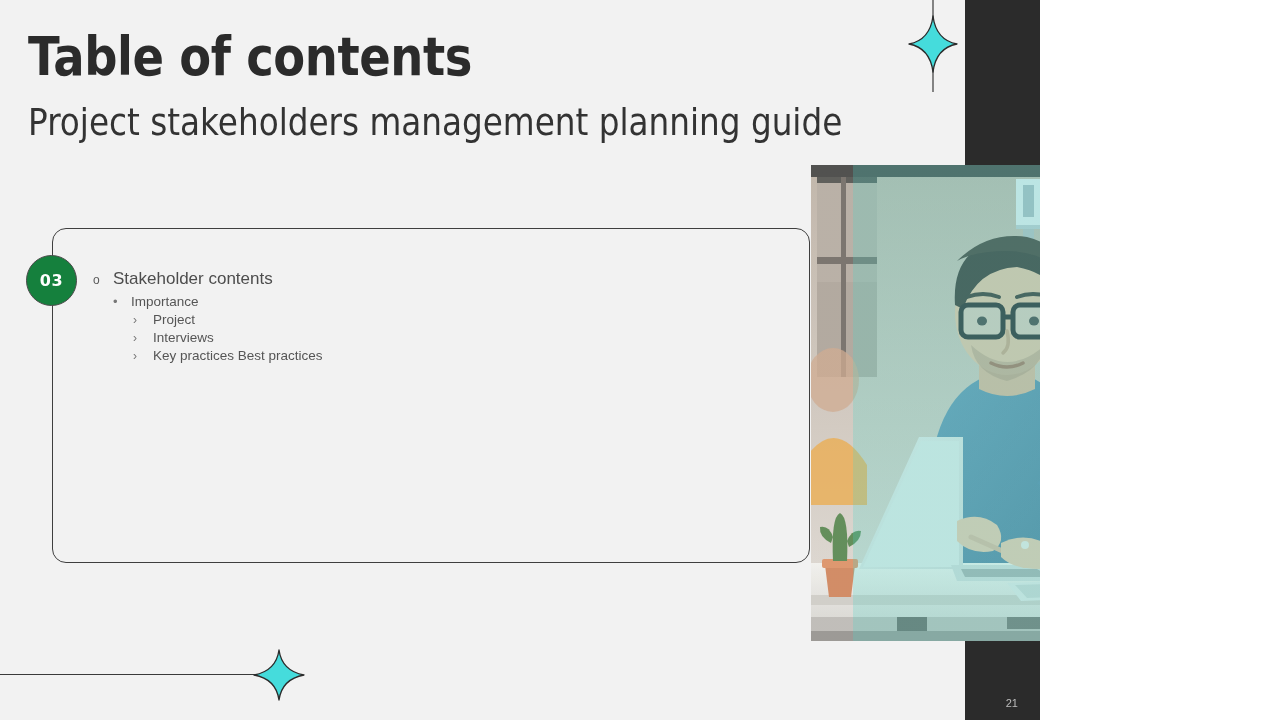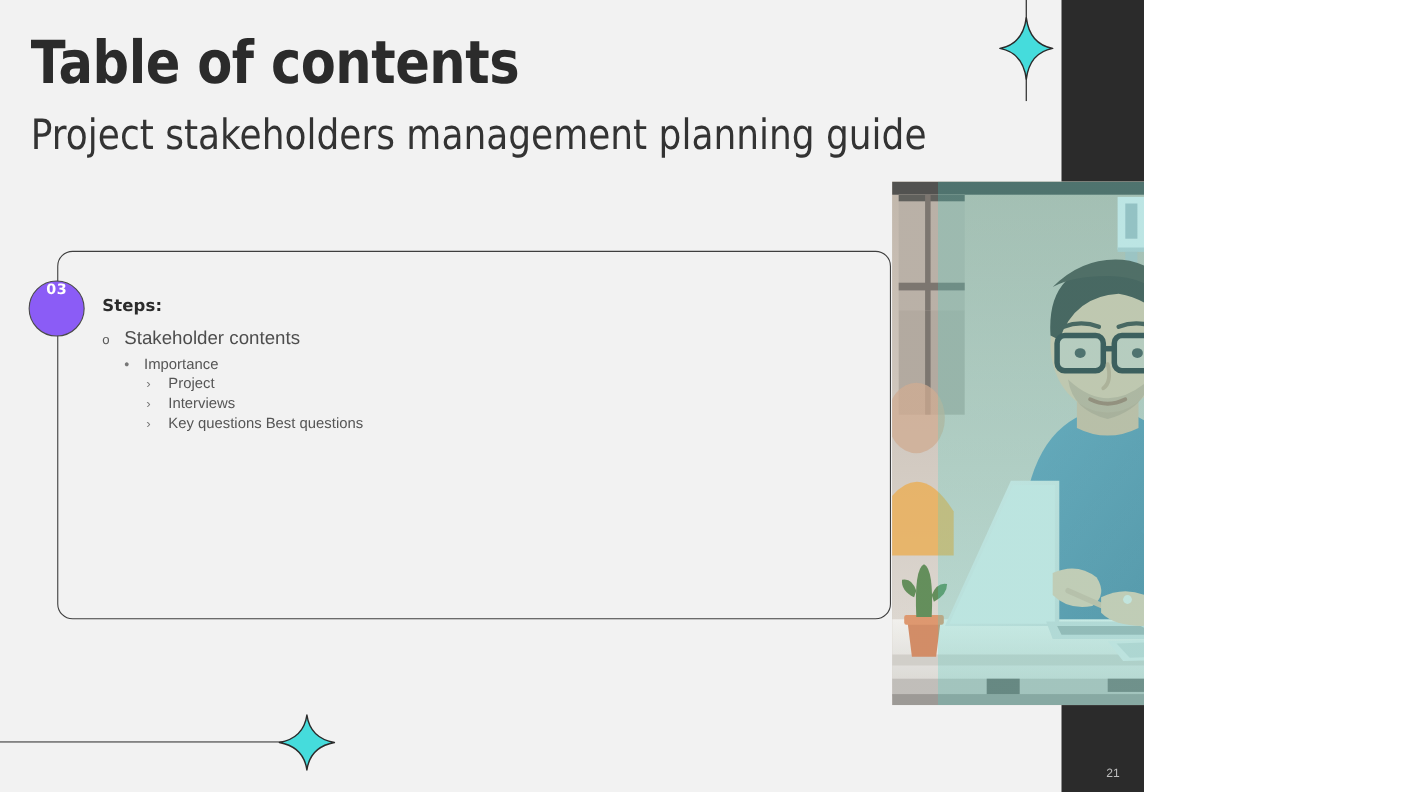--- a/index.html
+++ b/index.html
@@ -71,30 +71,30 @@
   }
 
   
   .badge {
     position: absolute;
     left: 26px;
     top: 255px;
     width: 51px;
     height: 51px;
     border-radius: 50%;
-    background: #8b5cf6;
+    background: #15803d;
     border: 1.4px solid #4a4a4a;
     box-sizing: border-box;
     display: flex;
-    align-items: flex-start;
+    align-items: center;
     justify-content: center;
     color: #ffffff;
     font-family: "DejaVu Sans", sans-serif;
     font-weight: bold;
-    font-size: 13px;
+    font-size: 16px;
     letter-spacing: 0.5px;
   }
 
   
   .content-block {
     position: absolute;
     left: 93px;
     top: 269px;
     width: 520px;
   }
@@ -233,21 +233,20 @@
   <div class="title">Table of contents</div>
   <div class="subtitle">Project stakeholders management planning guide</div>
 
   <div class="outline-box"></div>
 
   <div class="badge">
     <span>03</span>
   </div>
 
   <div class="content-block">
-    <div class="steps-label">Steps:</div>
 
     <div class="lvl1">
       <span class="mk">o</span>
       <span>Stakeholder contents</span>
     </div>
 
     <div class="lvl2">
       <span class="mk">•</span>
       <span>Importance</span>
     </div>
@@ -255,21 +254,21 @@
     <div class="lvl3">
       <span class="mk">›</span>
       <span>Project</span>
     </div>
     <div class="lvl3">
       <span class="mk">›</span>
       <span>Interviews</span>
     </div>
     <div class="lvl3">
       <span class="mk">›</span>
-      <span>Key questions  Best questions</span>
+      <span>Key practices  Best practices</span>
     </div>
   </div>
 
   <div class="photo">
     <svg width="391" height="476" viewBox="0 0 391 476">
       <defs>
         <linearGradient id="wallg" x1="0" y1="0" x2="0" y2="1">
           <stop offset="0%" stop-color="#b9ada0"></stop>
           <stop offset="55%" stop-color="#cdc4ba"></stop>
           <stop offset="100%" stop-color="#ddd8d2"></stop>

